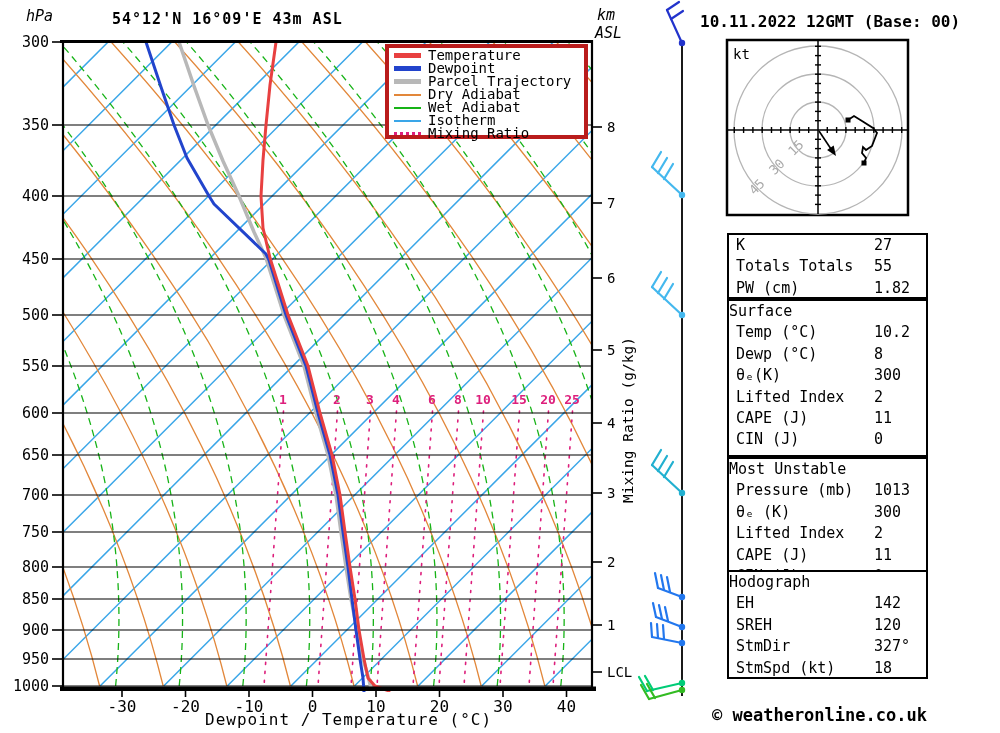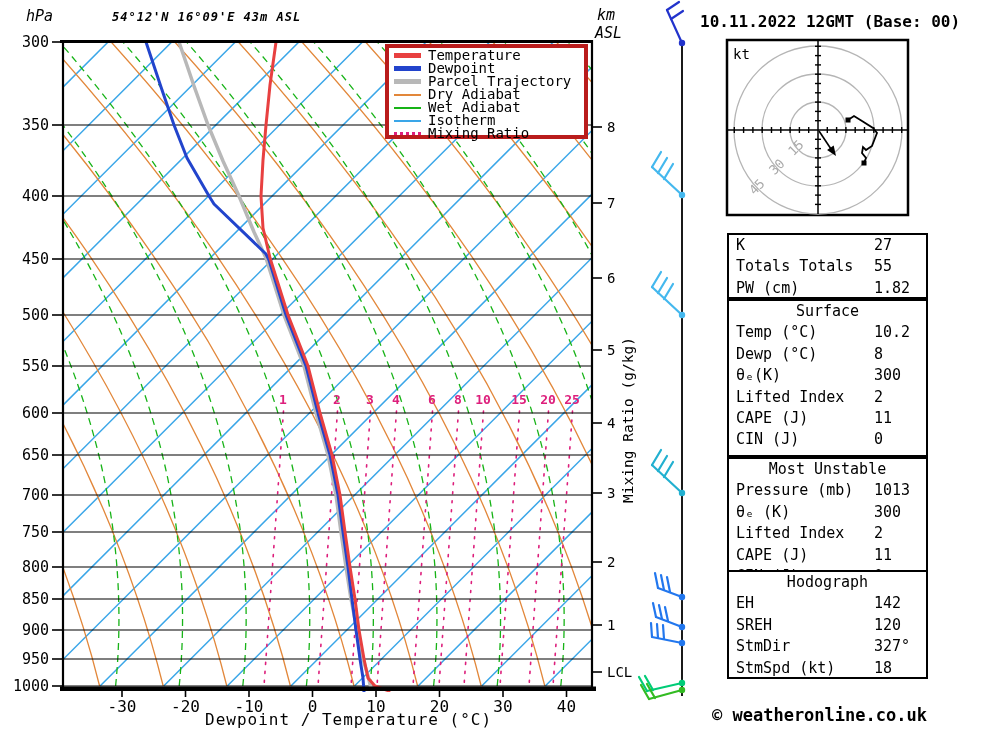--- a/index.html
+++ b/index.html
@@ -1,35 +1,35 @@
 <!DOCTYPE html>
 <html><head>
 <meta charset="utf-8">
 <style>
   html,body{margin:0;padding:0;background:#fff;}
   #canvas{position:relative;width:1000px;height:733px;background:#fff;overflow:hidden;
           font-family:"DejaVu Sans Mono","Liberation Mono",monospace;color:#000;}
   #plot-svg{position:absolute;left:0;top:0;}
   .abs{position:absolute;white-space:pre;}
-  .title{font-size:12px;font-weight:bold;letter-spacing:1px;font-style:italic;}
+  .title{font-size:15px;font-weight:bold;letter-spacing:1px;}
   .datetime{font-size:16px;font-weight:bold;}
   .unit{font-size:15px;font-style:italic;}
   .xlabel{font-size:16px;letter-spacing:1px;}
   .copyright{font-size:17px;font-weight:bold;text-align:right;}
   .legend{position:absolute;left:385px;top:44px;width:203px;height:95px;background:#fff;
           border:4px solid #b91c1c;display:flex;flex-direction:column;justify-content:space-around;
           padding:1px 0;box-sizing:border-box;z-index:5;}
   .legend-row{display:flex;align-items:center;height:13px;}
   .legend-swatch{display:inline-block;width:27px;margin-left:5px;margin-right:7px;flex:0 0 27px;}
   .legend-label{font-size:14px;line-height:13px;}
   .tablebox{position:absolute;left:727px;width:201px;border:2px solid #000;background:#fff;
             box-sizing:border-box;font-size:15px;}
   .trow{position:relative;height:21.4px;line-height:21.4px;padding-left:7px;}
   .trow .val{position:absolute;left:145px;top:0;}
-  .thead{height:21.4px;line-height:21.4px;text-align:center;}
+  .thead{height:21.4px;line-height:21.4px;}
   .mixlabel-rot{position:absolute;left:538px;top:412px;width:180px;text-align:center;
                 font-size:14.5px;transform:rotate(-90deg);transform-origin:center;}
 </style>
 </head>
 <body>
 
 <div id="canvas">
   <svg id="plot-svg" width="1000" height="733">
       <defs>
         <clipPath id="plotclip">

